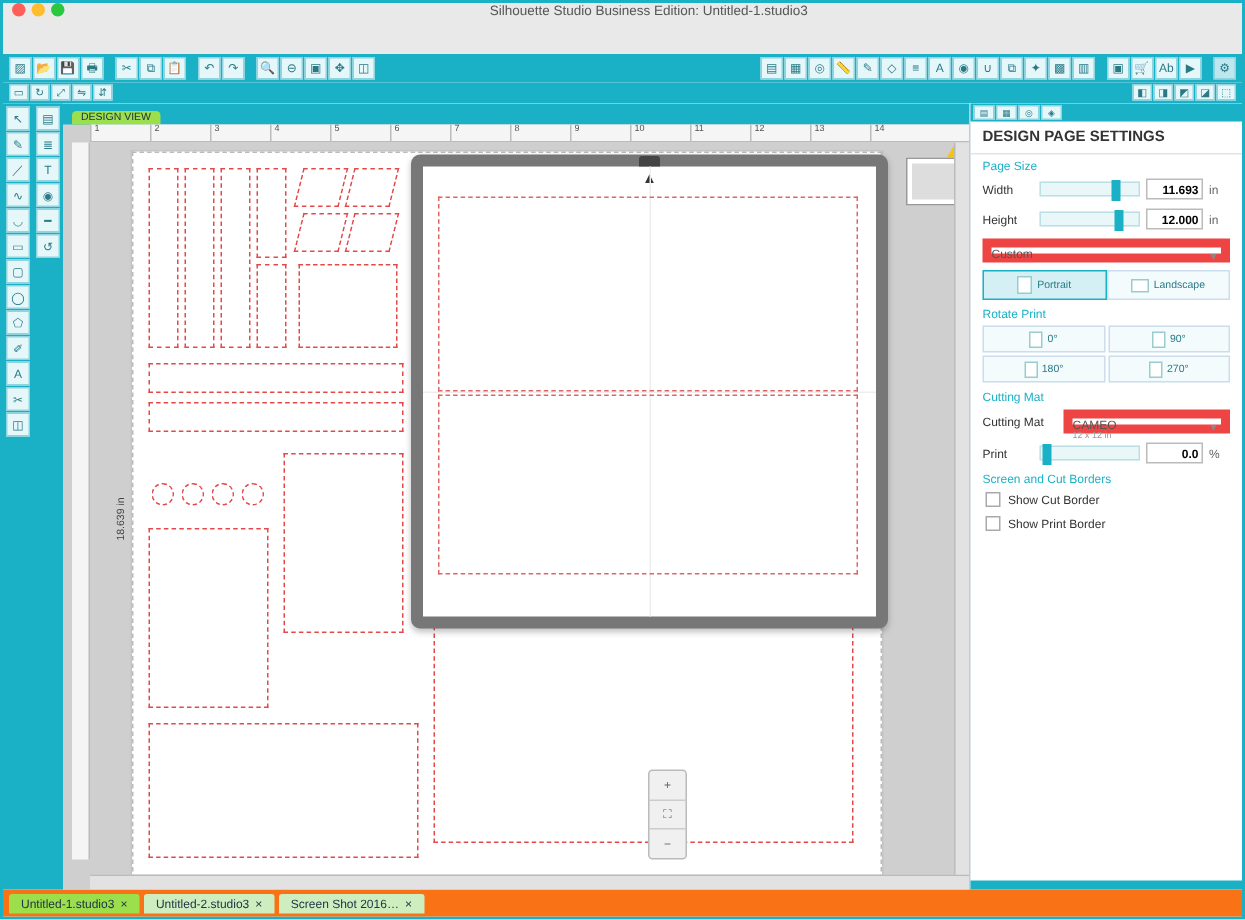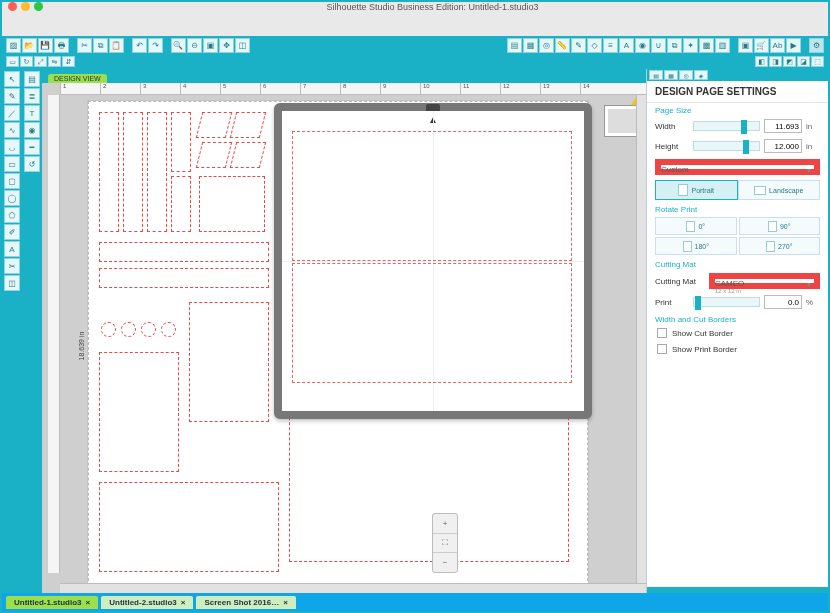--- a/index.html
+++ b/index.html
@@ -53,34 +53,34 @@
 
   .warn-tri { position:absolute; top:28px; right:4px; width:0; height:0; border-left:6px solid transparent; border-right:6px solid transparent; border-bottom:10px solid #f5c411; }
 
   .dim-label { position:absolute; font-size:7px; color:#444; background:transparent; }
   .dim-h { bottom:-12px; left:50%; transform:translateX(-50%); }
   .dim-v { top:50%; left:-22px; transform:translateY(-50%) rotate(-90deg); }
 
   .scrollbar-h { position:absolute; bottom:0; left:18px; right:0; height:10px; background:#e2e2e2; border-top:1px solid #bbb; }
   .scrollbar-v { position:absolute; top:26px; right:0; bottom:10px; width:10px; background:#e2e2e2; border-left:1px solid #bbb; }
 
-  .tabs-bottom { background:#0ea5e9; height:18px; display:flex; align-items:center; padding:0 4px; gap:3px; font-size:8px;font-weight:bold; }
+  .tabs-bottom { background:#f97316; height:18px; display:flex; align-items:center; padding:0 4px; gap:3px; font-size:8px; }
   .doc-tab { background:#9be04c; color:#234; padding:2px 8px; border-radius:2px 2px 0 0; display:flex; gap:4px; align-items:center; }
   .doc-tab.inactive { background:#cfeec0; }
   .doc-tab .x { font-size:8px; color:#234; }
 
   .right-panel { width: 182px; background: #fff; border-left: 1px solid #bcd; display:flex; flex-direction:column; }
   .panel-tabs { height:12px; background:#1ab1c7; display:flex; gap:1px; padding:1px 2px; }
   .ptab { width:14px; height:10px; background:#e6f7fa; border:1px solid #8fd4df; font-size:6px; display:flex; align-items:center; justify-content:center; color:#2a7a86; }
   .panel-title { font-size:10px; font-weight:bold; padding:5px 8px; color:#333; border-bottom:1px solid #e3e3e3; }
   .section-label { font-size:8px; color:#1ab1c7; padding:3px 8px 1px; }
   .row { display:flex; align-items:center; gap:4px; padding:3px 8px; font-size:8px; color:#333; }
   .slider-track { flex:1; height:10px; background:#eaf7f9; border:1px solid #bcdfe5; position:relative; }
   .slider-thumb { position:absolute; top:-2px; width:6px; height:14px; background:#1ab1c7; }
-  .num-input { width:38px; height:14px; border:1px solid #bbb; font-size:8px; text-align:right; padding:0 2px; }
+  .num-input { width:38px; height:14px; border:1px solid #bbb; font-size:8px; text-align:right; padding:0 2px;font-weight:bold; }
   .unit { width:14px; font-size:8px; color:#666; }
   .select { height:16px; border:6px solid #ef4444; font-size:8px; padding:0 14px 0 0; color:#555; background:#fff; position:relative; flex:1; }
   .select::after { content:"▾"; position:absolute; right:3px; top:1px; color:#888; font-size:8px; }
   .orient-row { display:flex; gap:0; padding:2px 8px; }
   .orient-btn { flex:1; height:20px; border:1px solid #cde; background:#f3fbfc; font-size:7px; display:flex; align-items:center; justify-content:center; gap:3px; color:#2a7a86; }
   .orient-btn.active { background:#d4f0f4; border-color:#1ab1c7; }
   .orient-ico { width:10px; height:12px; border:1px solid #9cc; background:#fff; }
   .orient-ico.land { width:12px; height:9px; }
   .rot-grid { display:grid; grid-template-columns:1fr 1fr; gap:2px; padding:2px 8px; }
   .rot-btn { height:18px; border:1px solid #cde; background:#f3fbfc; font-size:7px; display:flex; align-items:center; justify-content:center; gap:3px; color:#2a7a86; }
@@ -345,21 +345,21 @@
       </div>
       <div class="row">
         <span style="width:34px">Print</span>
         <div class="slider-track">
             <div class="slider-thumb" style="left:2%"></div>
           </div>
         <input class="num-input" value="0.0" style="">
         <span class="unit">%</span>
       </div>
 
-      <div class="section-label">Width and Cut Borders</div>
+      <div class="section-label">Screen and Cut Borders</div>
       <div class="chk-row">
         <div class="chk"></div>
         <span>Show Cut Border</span>
       </div>
       <div class="chk-row">
         <div class="chk"></div>
         <span>Show Print Border</span>
       </div>
 
       <div class="panel-foot"></div>

